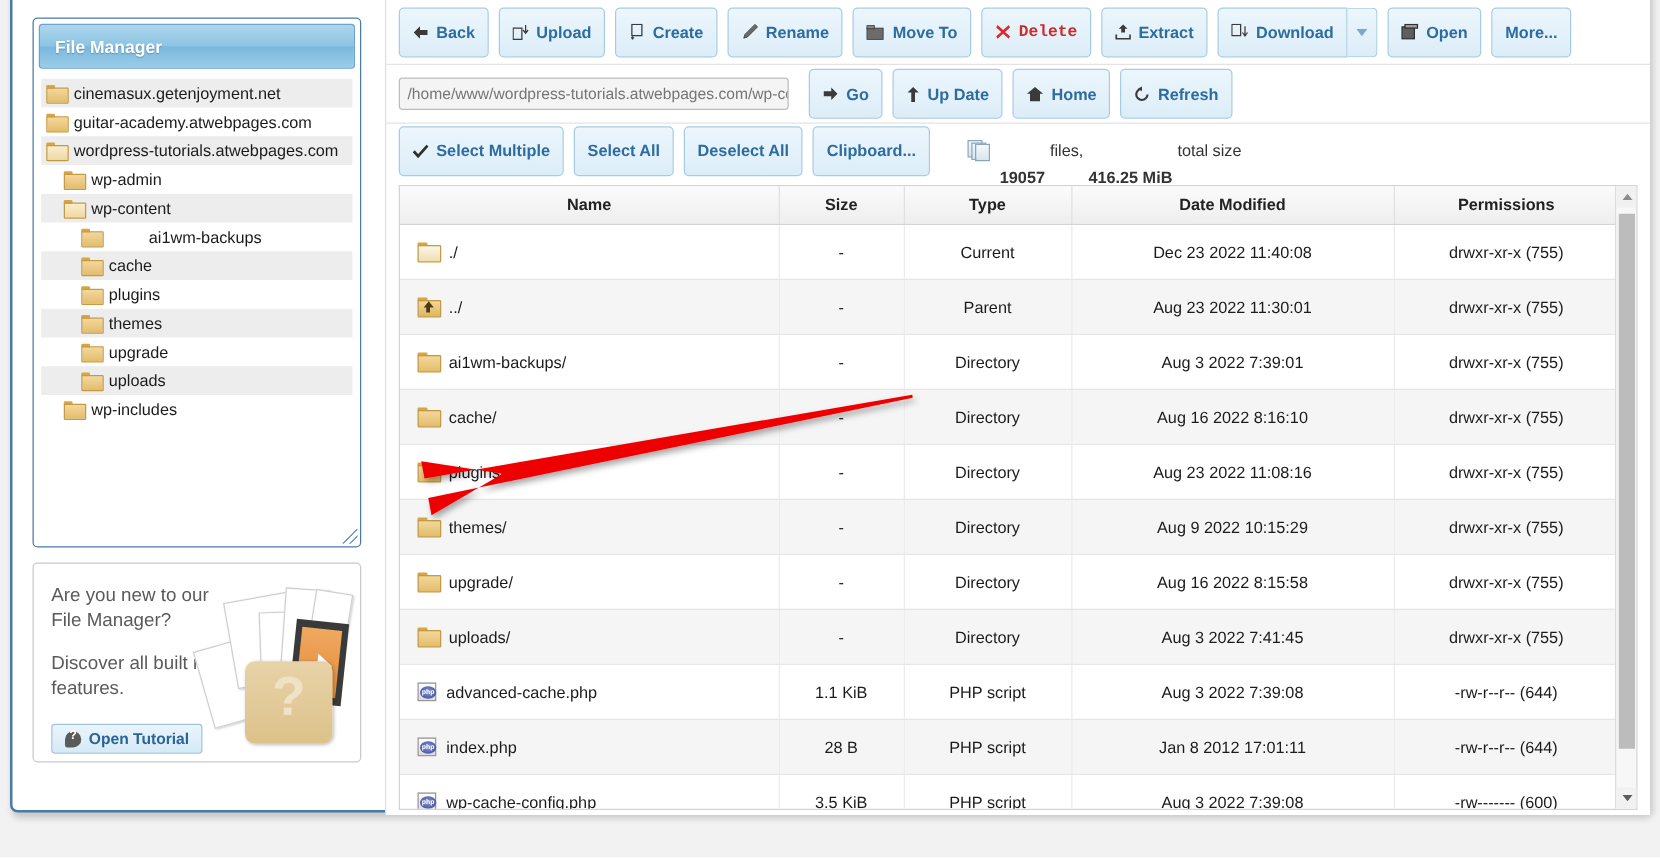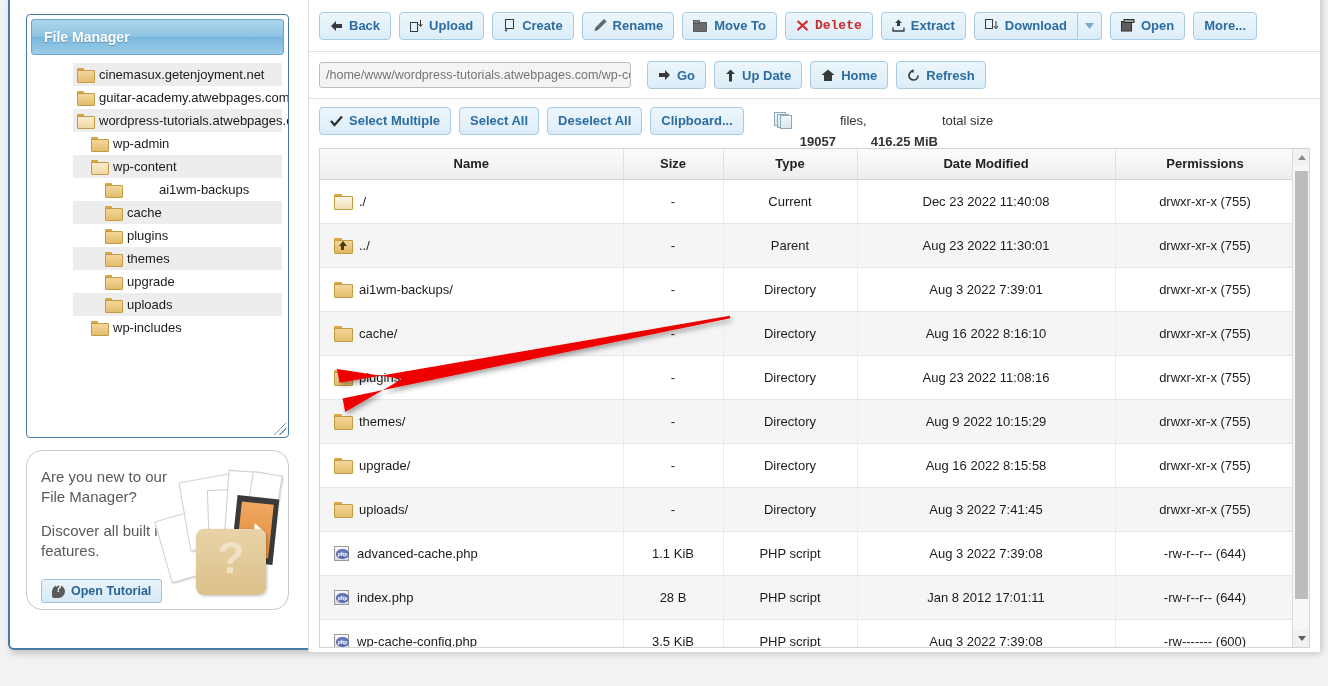--- a/index.html
+++ b/index.html
@@ -57,21 +57,20 @@
     padding: 8px 6px 6px 6px;
   }
   .tree-item {
     display: flex;
     align-items: center;
     height: 23px;
     font-size: 13px;
     color: #1b1b1b;
     white-space: nowrap;
     cursor: pointer;
-    margin-left: 40px;
   }
   .tree-item.alt { background: #ededed; }
   .tree-item .tlabel { line-height: 23px; }
   .folder-ico {
     width: 16px; height: 13px;
     margin-right: 6px;
     flex: 0 0 auto;
     position: relative;
   }
   .folder-ico::before {
@@ -102,21 +101,21 @@
       linear-gradient(135deg, transparent 70%, #4a7ba7 70%, #4a7ba7 78%, transparent 78%);
     opacity: .75;
     cursor: nwse-resize;
   }
 
   
   .promo {
     margin-top: 12px;
     width: 263px; height: 160px;
     border: 1px solid #c9c9c9;
-    border-radius: 16px;
+    border-radius: 4px;
     background: #ffffff;
     position: relative;
     overflow: hidden;
   }
   .promo-text {
     position: absolute; left: 14px; top: 16px;
     width: 128px;
     font-size: 15px;
     color: #5a5a5a;
     line-height: 20px;
@@ -219,21 +218,21 @@
   .row2 {
     height: 47px;
     border-bottom: 1px solid #e3e3e3;
   }
   .row3 {
     height: 43px;
     border-bottom: none;
   }
   .btn {
     display: inline-flex; align-items: center;
-    height: 28px;
+    height: 40px;
     padding: 0 10px;
     border: 1px solid #a6cbe3;
     border-radius: 4px;
     background: linear-gradient(to bottom, #ecf6fc 0%, #dcedf8 100%);
     color: #2c6ca0;
     font-size: 13px; font-weight: bold;
     white-space: nowrap;
     cursor: pointer;
     user-select: none;
   }

